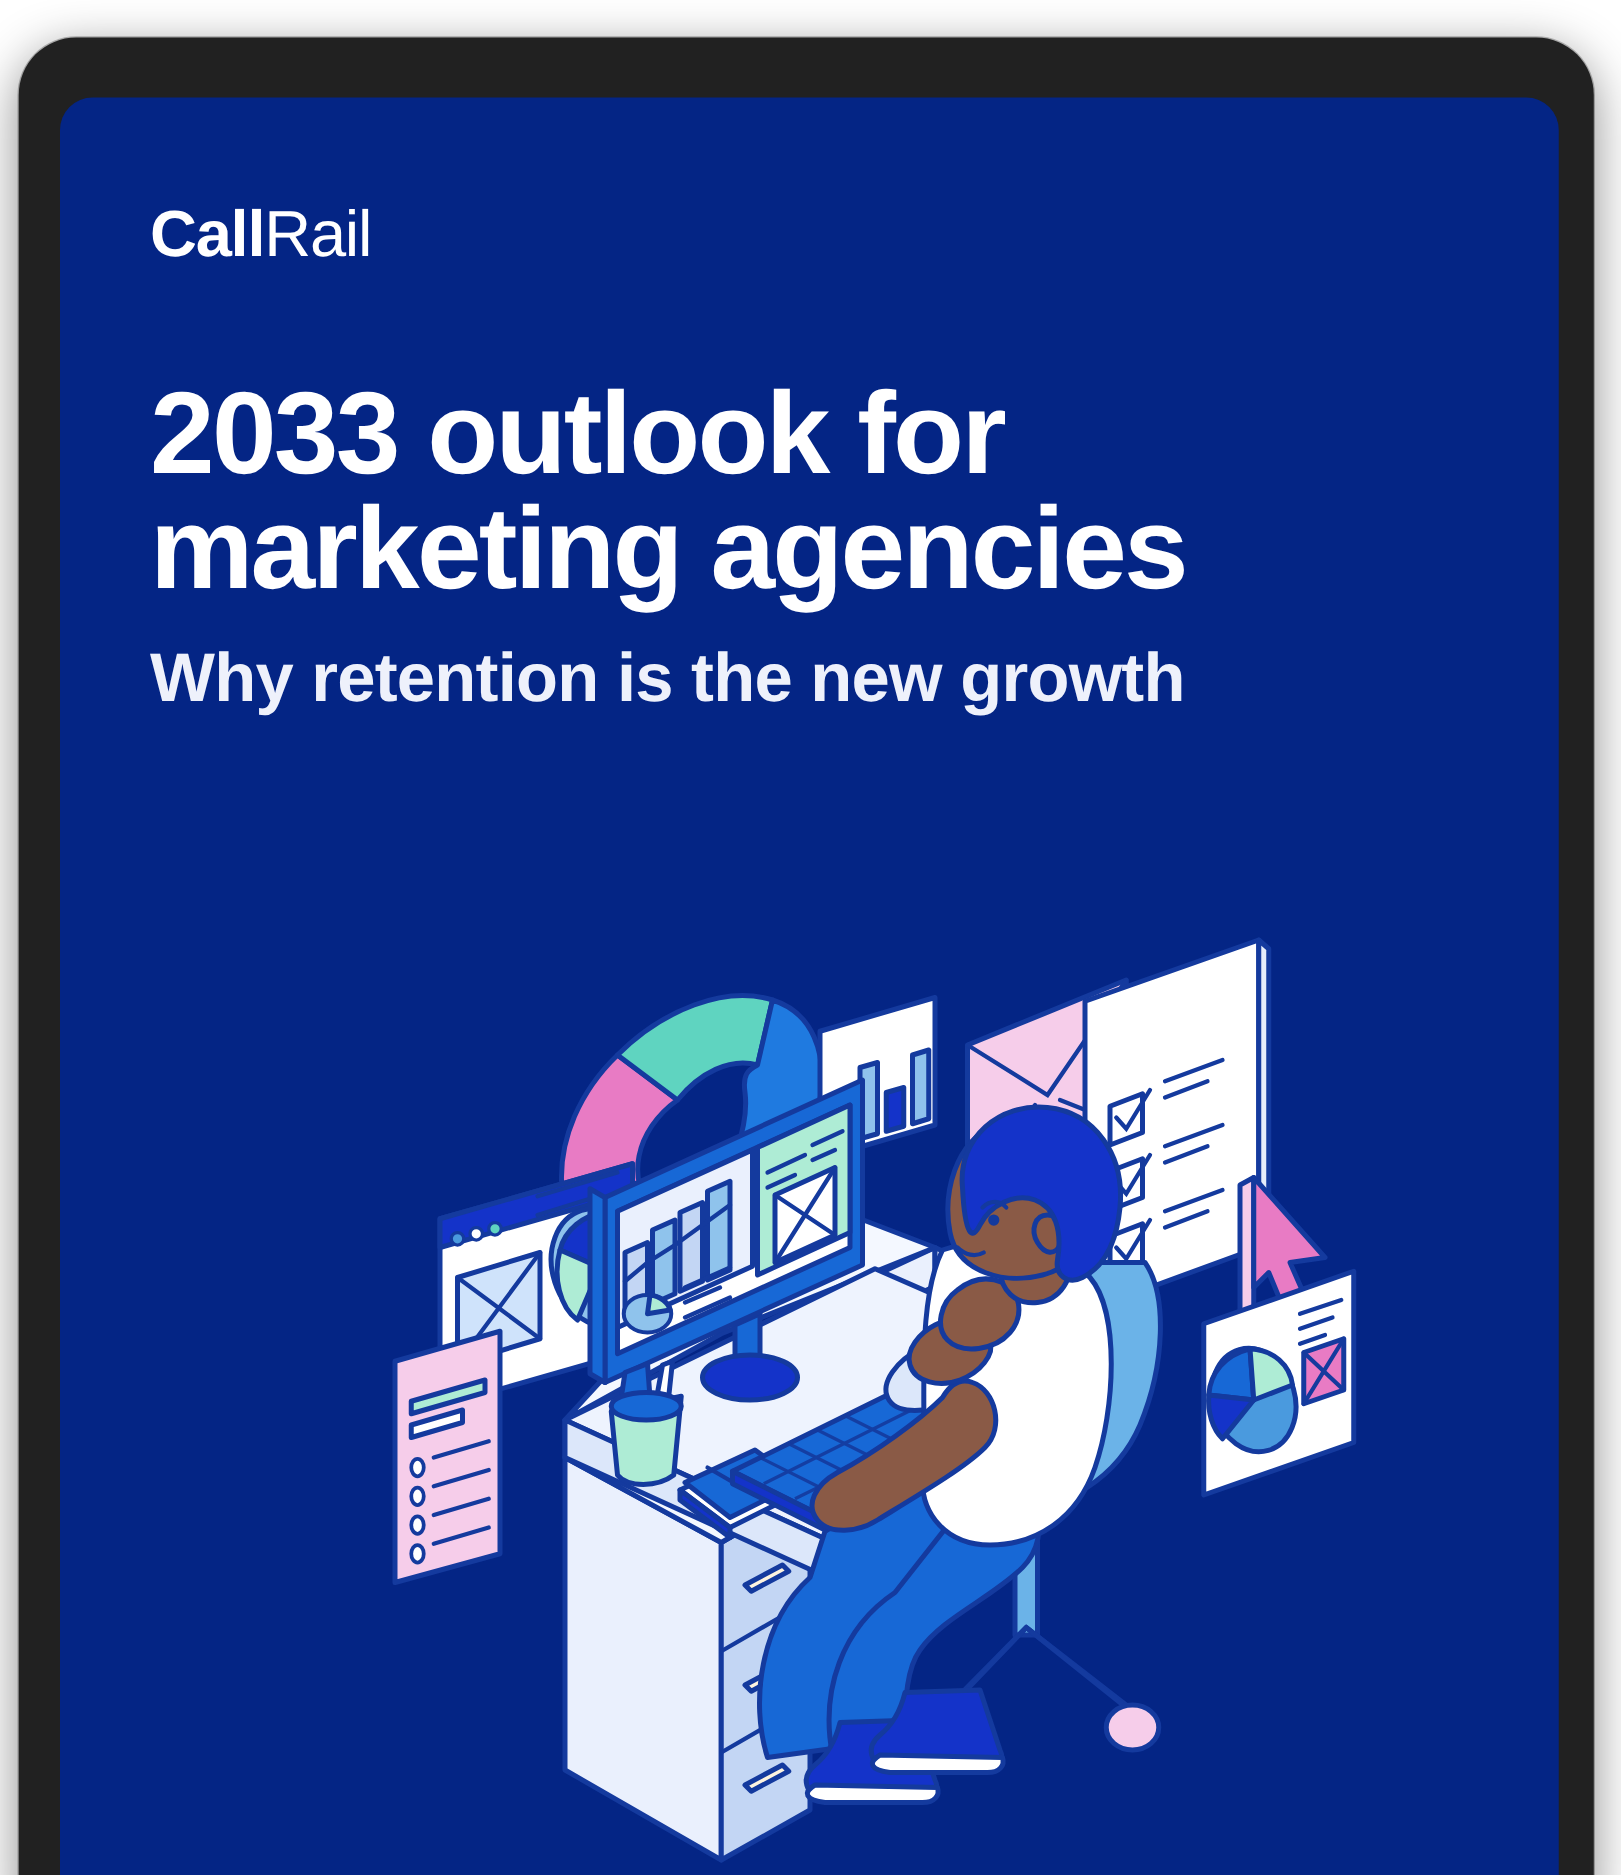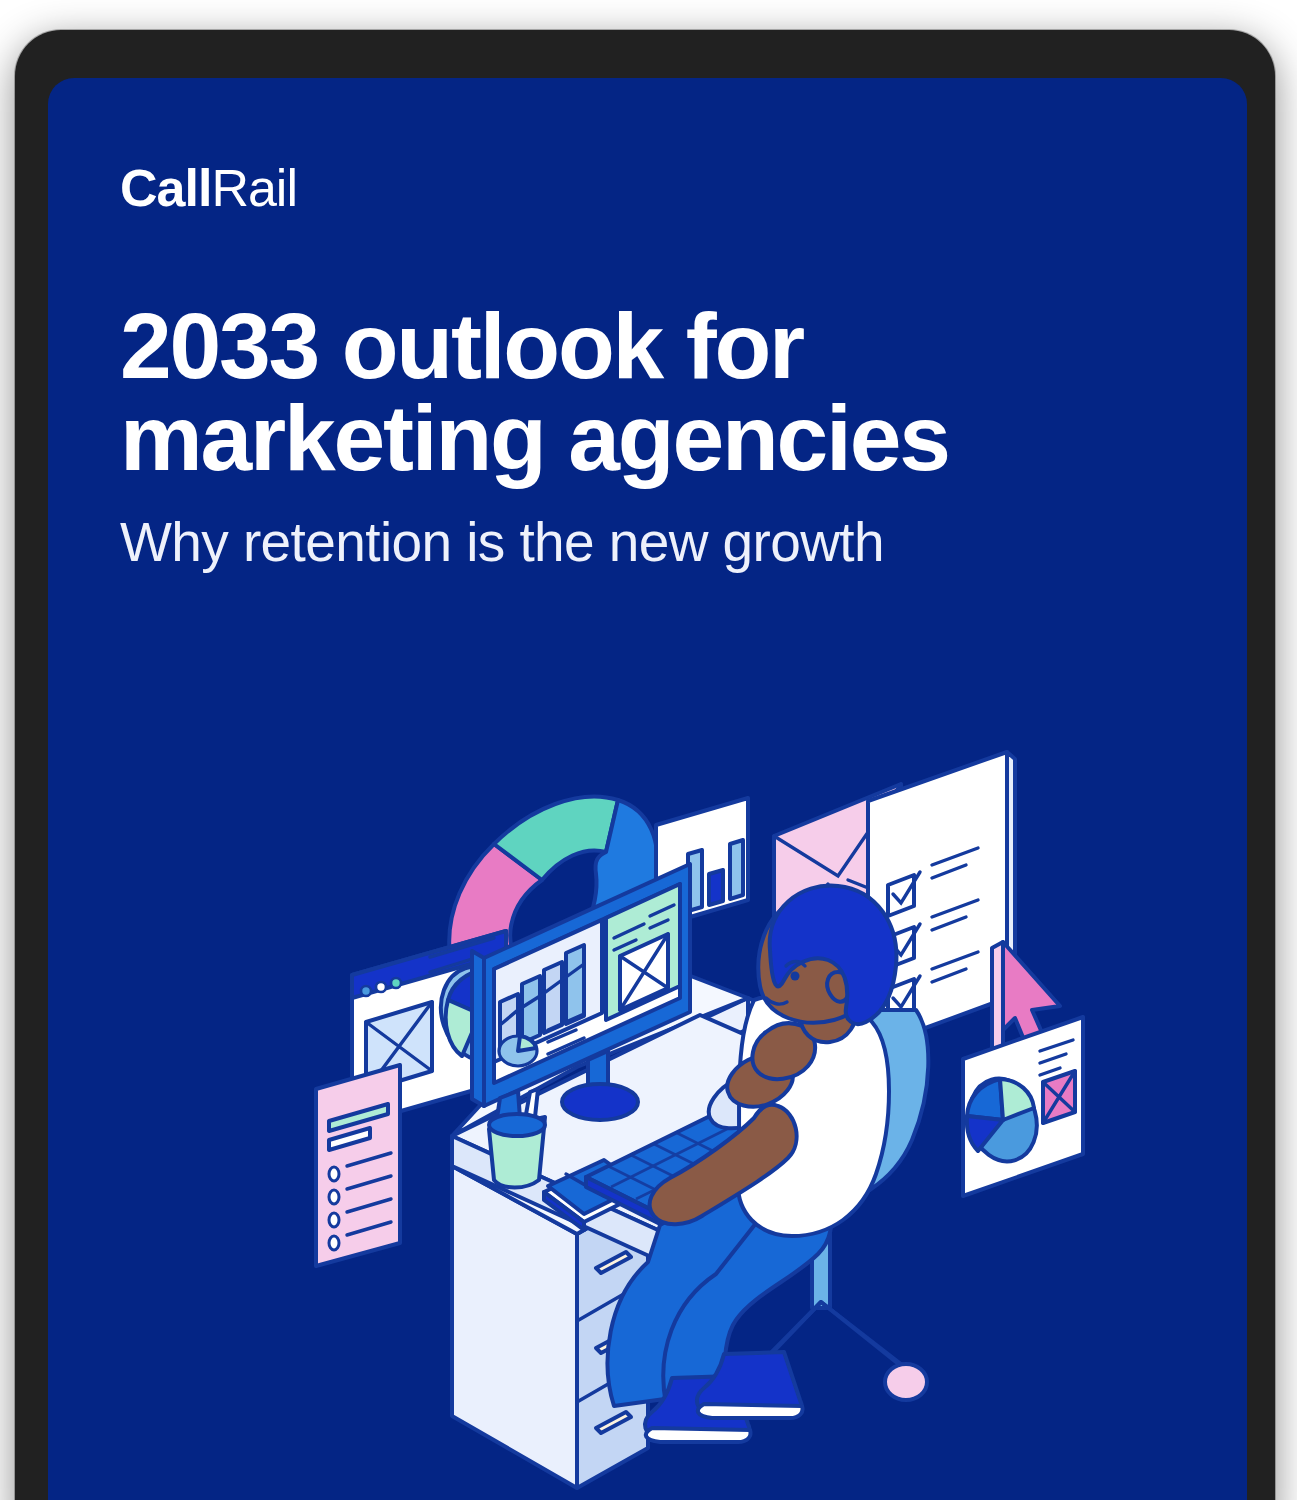--- a/index.html
+++ b/index.html
@@ -28,21 +28,21 @@
   .logo .l{font-weight:300;}
 
   
   .headline{
     position:absolute;left:72px;top:222px;width:1010px;
     color:#ffffff;font-weight:700;font-size:93px;line-height:.99;
     letter-spacing:-2.2px;
   }
   .subhead{
     position:absolute;left:72px;top:435px;width:1020px;
-    color:#eef1fb;font-weight:400;font-size:55px;line-height:1.08;
+    color:#eef1fb;font-weight:700;font-size:55px;line-height:1.08;
     letter-spacing:-.6px;
   }
 
   
   .illo{position:absolute;left:0px;top:610px;width:1199px;height:860px;}
   .illo svg{display:block;width:100%;height:100%;}
 </style>
 </head>
 <body>
 

